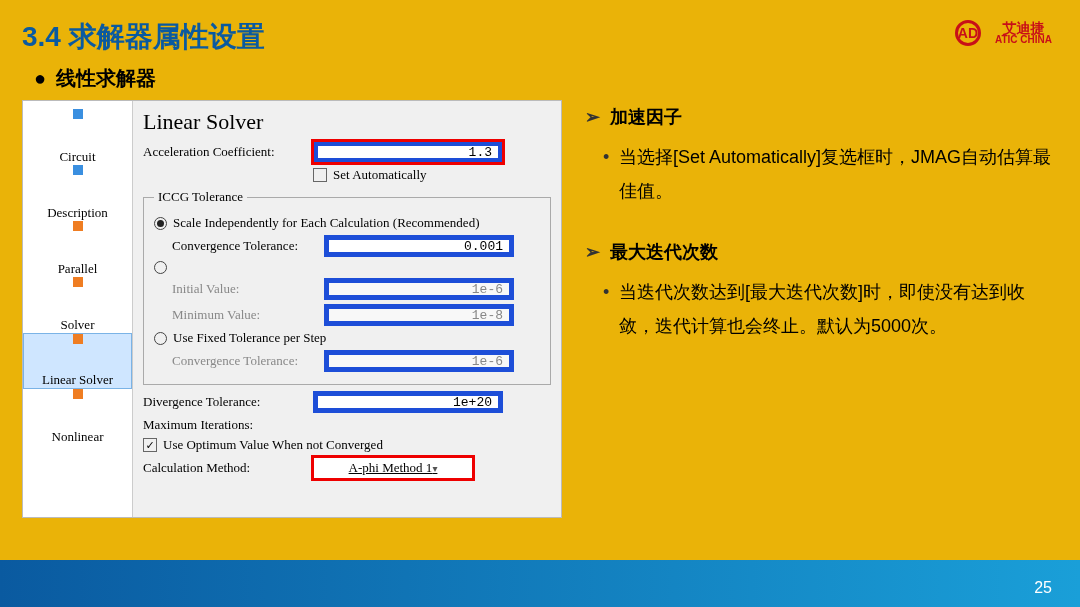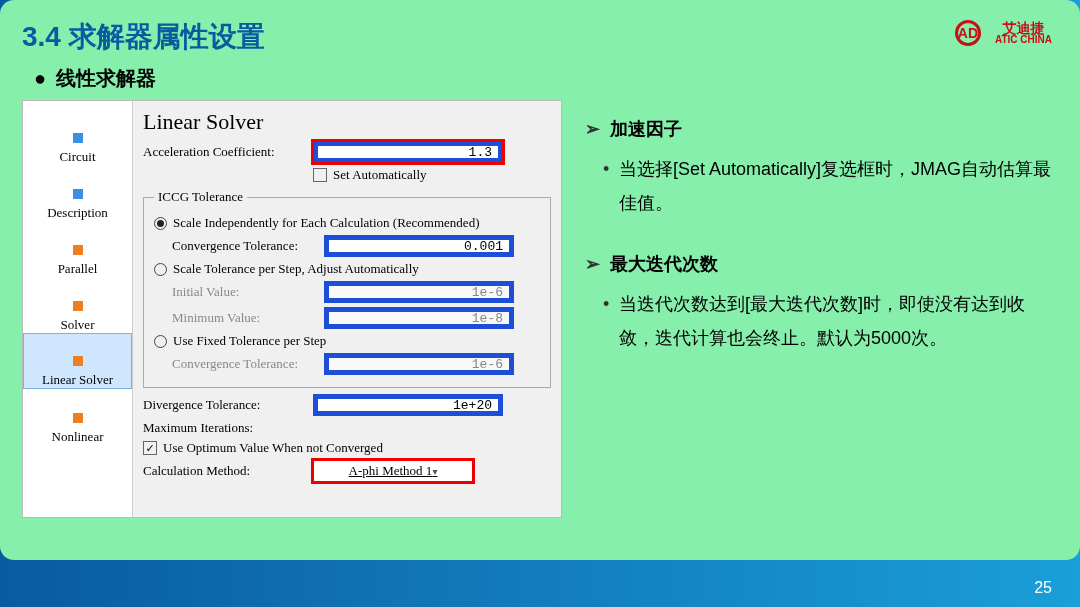--- a/index.html
+++ b/index.html
@@ -1,51 +1,51 @@
 <!DOCTYPE html>
 <html><head>
 <meta charset="utf-8">
 <style>
 *{box-sizing:border-box;margin:0;padding:0;}
 html,body{width:1080px;height:607px;overflow:hidden;}
 body{font-family:"Microsoft YaHei",Arial,sans-serif;background:linear-gradient(to right,#0a5aa0,#1a9fd8);position:relative;}
-.slide{position:absolute;top:0;left:0;width:1080px;height:560px;background:#86efac;border-radius:14px;}
+.slide{position:absolute;top:0;left:0;width:1080px;height:560px;background:#eab308;}
 .title{position:absolute;top:18px;left:22px;font-size:28px;font-weight:bold;color:#0a5aa0;}
 .logo{position:absolute;top:20px;right:28px;font-size:14px;font-weight:bold;display:flex;align-items:center;}
 .logo .lmark{width:26px;height:26px;border:3px solid #c80f18;border-radius:50%;display:inline-flex;align-items:center;justify-content:center;color:#c80f18;margin-right:14px;font-size:14px;}
 .logo .ltext{line-height:1;}
 .logo .cn{color:#c80f18;font-size:14px;text-align:center;}
 .logo .en{color:#c80f18;font-size:10px;}
 .subhead{position:absolute;top:65px;left:34px;font-size:20px;font-weight:bold;}
 .subhead::before{content:"●";margin-right:10px;}
 
 .shot{position:absolute;top:100px;left:22px;width:540px;height:418px;border:1px solid #bbb;background:#f0f0f0;display:flex;font-family:"SimSun","NSimSun",serif;}
 .tree{width:110px;background:#fff;border-right:1px solid #ccc;display:flex;flex-direction:column;align-items:center;padding-top:8px;font-size:13px;}
-.tnode{display:flex;flex-direction:column;align-items:center;height:56px;justify-content:flex-end;width:100%;cursor:pointer;}
+.tnode{display:flex;flex-direction:column;align-items:center;height:56px;justify-content:space-between;width:100%;cursor:pointer;}
 .tnode.sel{background:#cfe6ff;border:1px solid #7ab3e6;}
 .ticon{width:10px;height:10px;margin-bottom:6px;}
 .ticon.blue{background:#3a8fe0;}
 .ticon.orange{background:#ef7d22;}
 .panel{flex:1;padding:8px 10px 10px 10px;position:relative;font-size:13px;color:#000;}
 .ptitle{font-size:22px;margin-bottom:6px;font-family:"SimSun",serif;}
 .row{display:flex;align-items:center;margin:4px 0;}
 .lbl{flex:0 0 170px;}
 .inp{flex:0 0 160px;height:22px;border:5px solid #1d4ed8;background:#fff;text-align:right;padding:0 6px;font-family:Liberation Mono, monospace;font-size:13px;}
 .inp.dis{color:#888;background:#f8f8f8;}
 .hl{outline:3px solid #e00;outline-offset:-1px;}
 .chk{width:14px;height:14px;border:1px solid #666;margin-right:6px;display:inline-flex;align-items:center;justify-content:center;font-size:11px;}
 .rad{width:13px;height:13px;border:1px solid #444;border-radius:50%;display:inline-flex;align-items:center;justify-content:center;margin-right:6px;}
 .rad.on::after{content:"";width:7px;height:7px;background:#222;border-radius:50%;}
 fieldset{border:1px solid #aaa;margin:6px 0;padding:6px 10px 8px 10px;}
 legend{padding:0 4px;font-size:13px;}
 .indent{padding-left:18px;}
 .sel-box{flex:0 0 160px;height:22px;border:1px solid #4c1d95;background:#fff;display:flex;align-items:center;justify-content:center;padding:0 6px;text-decoration:underline;}
 .chev{font-size:10px;color:#555;}
 
-.notes{position:absolute;top:112px;left:585px;width:470px;font-size:18px;line-height:1.9;}
+.notes{position:absolute;top:100px;left:585px;width:470px;font-size:18px;line-height:1.9;}
 .ntitle{font-weight:bold;margin-bottom:6px;}
 .ntitle::before{content:"➢";margin-right:10px;color:#333;}
 .nbul{padding-left:34px;position:relative;margin-bottom:4px;}
 .nbul::before{content:"•";position:absolute;left:18px;color:#333;}
 .nblock{margin-bottom:26px;}
 
 .pagenum{position:absolute;bottom:10px;right:28px;color:#fff;font-size:16px;}
 </style>
 </head>
 <body>
@@ -106,21 +106,20 @@
         <div class="row">
             <span class="rad on"></span>
             <span>Scale Independently for Each Calculation (Recommended)</span>
           </div>
         <div class="row indent">
             <span class="lbl" style="flex-basis:152px">Convergence Tolerance:</span>
             <input class="inp" value="0.001" style="">
           </div>
         <div class="row">
             <span class="rad"></span>
-            <span>Scale Tolerance per Step, Adjust Automatically</span>
           </div>
         <div class="row indent">
             <span class="lbl" style="flex-basis:152px;color:#888">Initial Value:</span>
             <input class="inp dis" value="1e-6" style="">
           </div>
         <div class="row indent">
             <span class="lbl" style="flex-basis:152px;color:#888">Minimum Value:</span>
             <input class="inp dis" value="1e-8" style="">
           </div>
         <div class="row">

